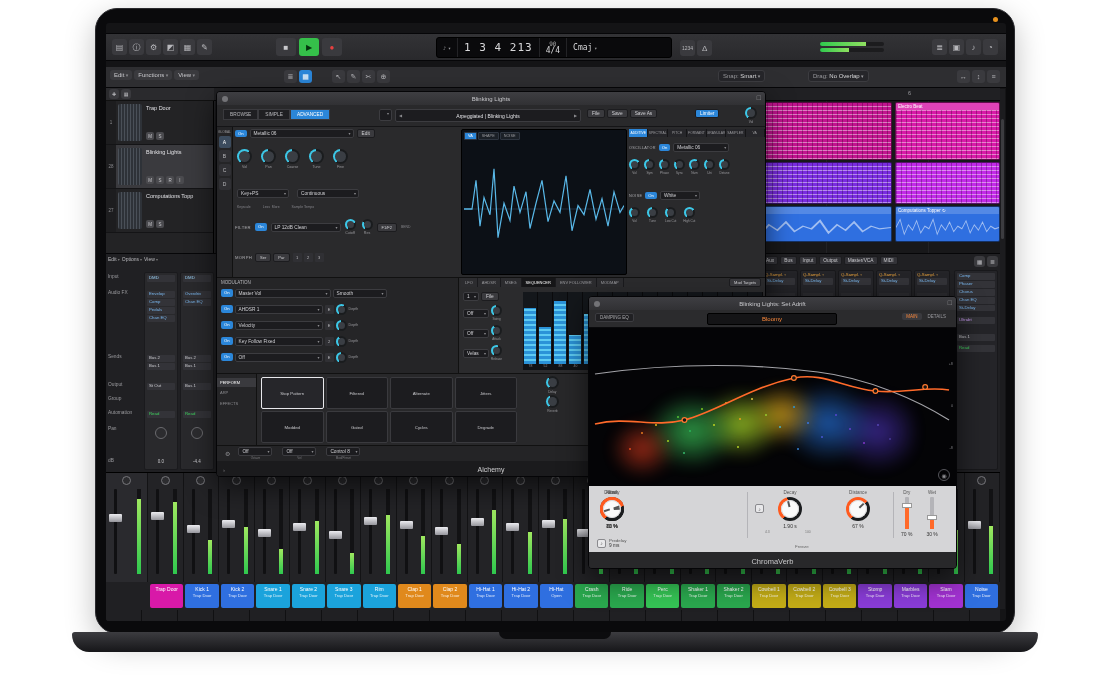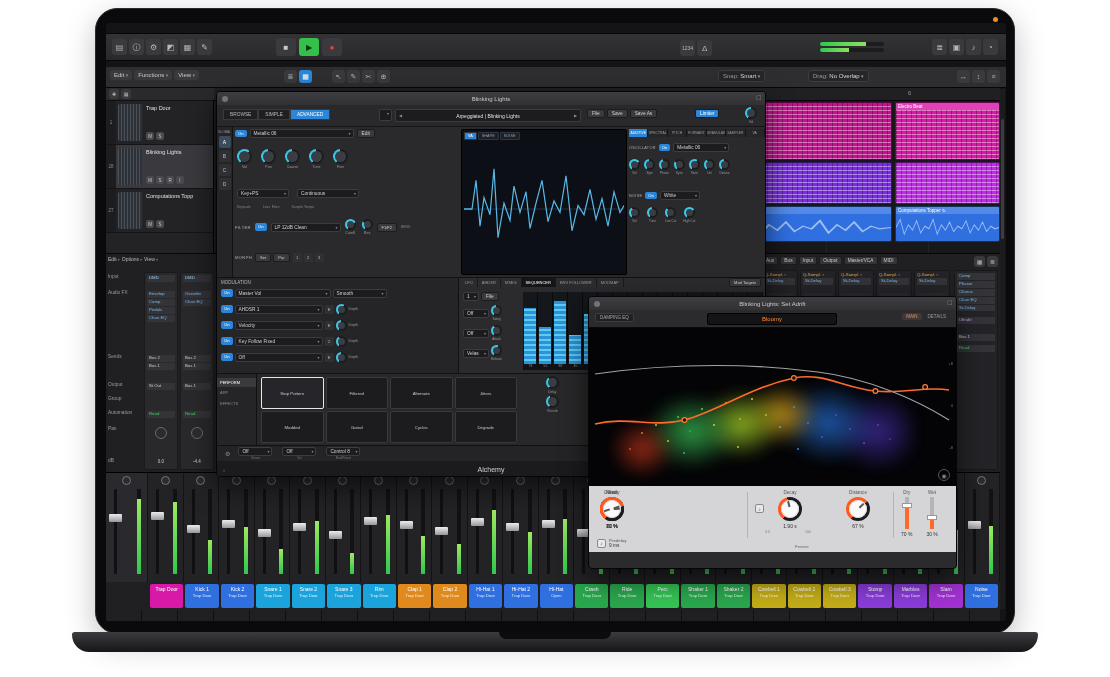--- a/index.html
+++ b/index.html
@@ -166,20 +166,37 @@
             <span class="icnbtn">⚙</span>
             <span class="icnbtn">◩</span>
             <span class="icnbtn">▦</span>
             <span class="icnbtn">✎</span>
           </div>
         <div class="flexr abs" style="left:170px;top:4px;gap:3px">
           <span class="tpbtn">■</span>
           <span class="tpbtn play">▶</span>
           <span class="tpbtn rec">●</span>
         </div>
+        <div class="lcd">
+          <span class="seg small">
+              <span>♪</span>
+              <span>▾</span>
+            </span>
+          <span class="seg pos">1 3 4 213</span>
+          <span class="seg">
+              <span class="stack">
+                <span class="tempo">90</span>
+                <span class="sig">4/4</span>
+              </span>
+            </span>
+          <span class="seg" style="border-right:0">
+              <span class="key">Cmaj</span>
+              <span class="small">▾</span>
+            </span>
+        </div>
         <div class="flexr abs" style="left:574px;top:6px">
           <span class="icnbtn" style="font-size:5px">1234</span>
           <span class="icnbtn">Δ</span>
         </div>
         <div class="meterbars">
             <div class="bar"></div>
             <div class="bar b2"></div>
           </div>
         <div class="flexr abs" style="right:8px;top:5px">
 
@@ -1207,20 +1224,23 @@
               </div>
             </div>
           <div class="abs" style="left:8px;bottom:3px;display:flex;align-items:center;gap:3px">
             <span class="notebtn">♪</span>
             <span style="display:flex;flex-direction:column;line-height:1.2">
               <span style="font-size:4.4px;color:#555">Predelay</span>
               <span style="font-size:4.8px;color:#333">9 ms</span>
             </span>
           </div>
         </div>
+        <div class="abs" style="left:0;top:255px;width:100%;height:18px;background:#28282a;display:flex;align-items:center;justify-content:center">
+          <span style="font-size:7.5px;color:#c8c8ca">ChromaVerb</span>
+        </div>
       </div>
 
       <div class="abs" style="right:1px;top:66px;width:5px;height:520px;background:#1c1c1f">
           <div class="vthumb"></div>
         </div>
     </div>
   </div>
   <div class="base">
       <div class="notch"></div>
     </div>

